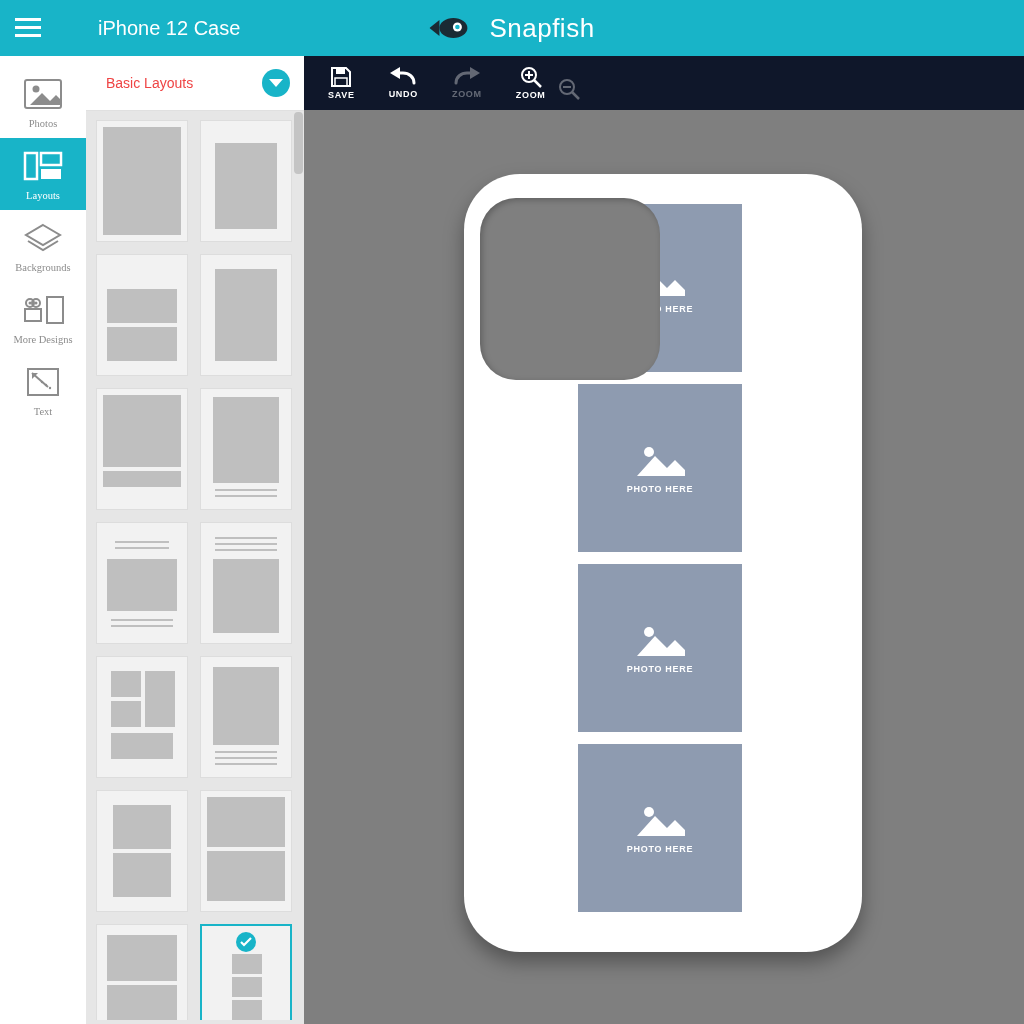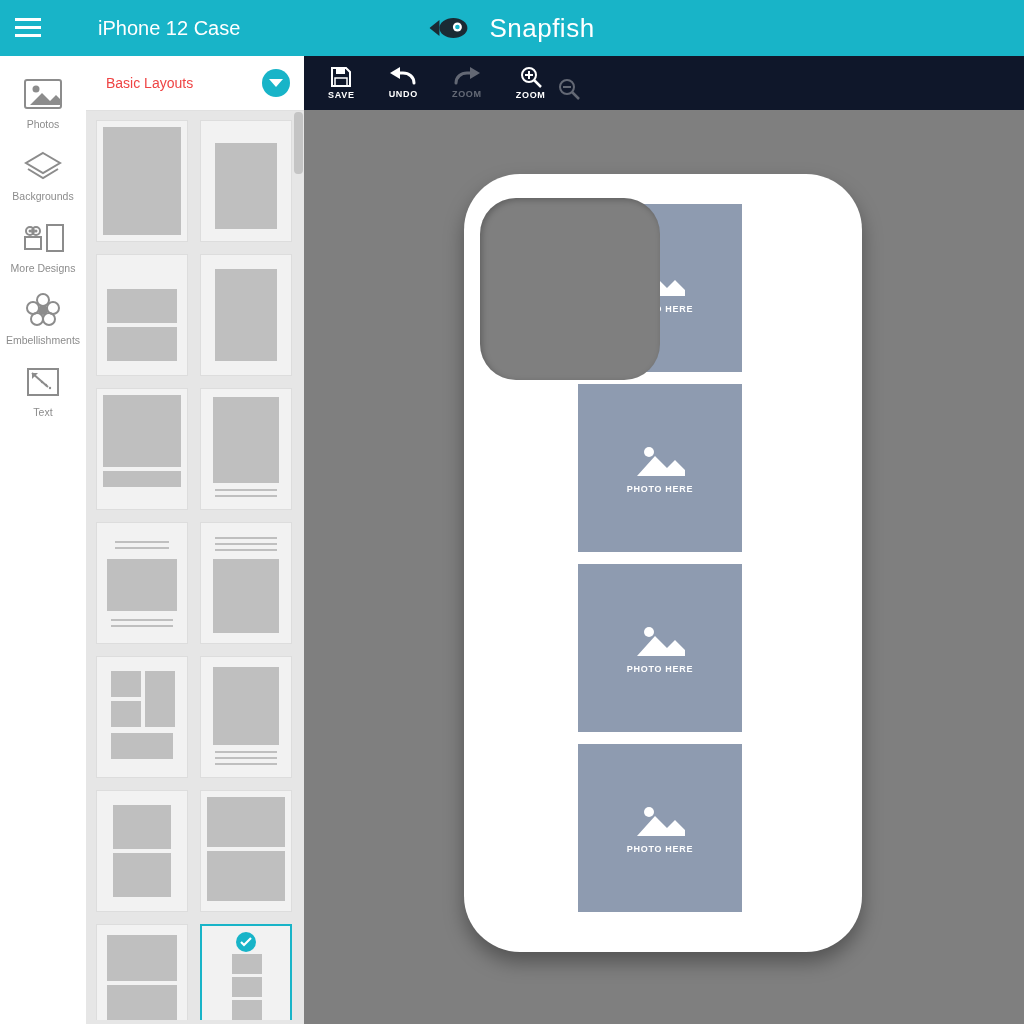--- a/index.html
+++ b/index.html
@@ -15,20 +15,21 @@
   .product-title { font-size: 20px; font-weight: 400; margin-left: 42px; }
   .brand { position: absolute; left: 50%; transform: translateX(-50%); display:flex; align-items:center; gap:20px;}
   .brand-name { font-size: 26px; font-weight: 500; letter-spacing: .5px;}
   .brand-icon svg { display:block; }
 
   
   .rail {
     position: absolute; left: 0; top: 56px; width: 86px; bottom: 0;
     background: #fff; display:flex; flex-direction:column; align-items:center;
     padding-top: 10px;
+    font-family: Liberation Serif, serif;
   }
   .rail-item { width: 86px; padding: 10px 0 8px 0; display:flex; flex-direction:column; align-items:center; justify-content:center; gap:6px; cursor:pointer;}
   .rail-item.active { background: #18b4c8; }
   .rail-label { font-size: 10.5px; color: #8c8c8c; text-align:center; line-height:1.15;}
   .rail-item.active .rail-label { color: #fff; }
   .rail-icon { width:46px; height:36px; display:flex; align-items:center; justify-content:center;}
 
   
   .panel {
     position: absolute; left: 86px; top: 56px; width: 218px; bottom:0;
@@ -100,20 +101,30 @@
   <div class="rail-item">
     <div class="rail-icon">
       <svg width="38" height="30" viewBox="0 0 38 30">
           <rect x="1" y="1" width="36" height="28" rx="2" fill="none" stroke="#8c8c8c" stroke-width="2"></rect>
           <circle cx="12" cy="10" r="3.5" fill="#8c8c8c"></circle>
           <polygon points="6,26 18,14 26,22 32,16 36,20 36,26" fill="#8c8c8c"></polygon>
         </svg>
     </div>
     <div class="rail-label">Photos</div>
   </div>
+  <div class="rail-item active">
+    <div class="rail-icon">
+      <svg width="40" height="30" viewBox="0 0 40 30">
+          <rect x="2" y="2" width="12" height="26" fill="none" stroke="#fff" stroke-width="2.5"></rect>
+          <rect x="18" y="2" width="20" height="12" fill="none" stroke="#fff" stroke-width="2.5"></rect>
+          <rect x="18" y="18" width="20" height="10" fill="#fff"></rect>
+        </svg>
+    </div>
+    <div class="rail-label">Layouts</div>
+  </div>
   <div class="rail-item">
     <div class="rail-icon">
       <svg width="38" height="30" viewBox="0 0 38 30">
           <polygon points="19,2 36,12 19,22 2,12" fill="none" stroke="#8c8c8c" stroke-width="2"></polygon>
           <polyline points="4,18 19,27 34,18" fill="none" stroke="#8c8c8c" stroke-width="2"></polyline>
         </svg>
     </div>
     <div class="rail-label">Backgrounds</div>
   </div>
   <div class="rail-item">
@@ -124,33 +135,20 @@
           <circle cx="15" cy="8" r="4" fill="none" stroke="#8c8c8c" stroke-width="2"></circle>
           <circle cx="15" cy="8" r="1.5" fill="#8c8c8c"></circle>
           <rect x="4" y="14" width="16" height="12" fill="none" stroke="#8c8c8c" stroke-width="2"></rect>
           <rect x="26" y="2" width="16" height="26" fill="none" stroke="#8c8c8c" stroke-width="2"></rect>
         </svg>
     </div>
     <div class="rail-label">More Designs</div>
   </div>
   <div class="rail-item">
     <div class="rail-icon">
-      <svg width="36" height="36" viewBox="0 0 36 36">
-          <circle cx="18" cy="8" r="6" fill="none" stroke="#8c8c8c" stroke-width="2"></circle>
-          <circle cx="28" cy="16" r="6" fill="none" stroke="#8c8c8c" stroke-width="2"></circle>
-          <circle cx="24" cy="27" r="6" fill="none" stroke="#8c8c8c" stroke-width="2"></circle>
-          <circle cx="12" cy="27" r="6" fill="none" stroke="#8c8c8c" stroke-width="2"></circle>
-          <circle cx="8" cy="16" r="6" fill="none" stroke="#8c8c8c" stroke-width="2"></circle>
-          <circle cx="18" cy="18" r="5" fill="#8c8c8c"></circle>
-        </svg>
-    </div>
-    <div class="rail-label">Embellishments</div>
-  </div>
-  <div class="rail-item">
-    <div class="rail-icon">
       <svg width="34" height="30" viewBox="0 0 34 30">
           <rect x="2" y="2" width="30" height="26" fill="none" stroke="#8c8c8c" stroke-width="2"></rect>
           <line x1="6" y1="6" x2="22" y2="20" stroke="#8c8c8c" stroke-width="2"></line>
           <polygon points="6,6 12,6 6,12" fill="#8c8c8c"></polygon>
           <circle cx="16" cy="15" r="1.2" fill="#8c8c8c"></circle>
           <circle cx="20" cy="18" r="1.2" fill="#8c8c8c"></circle>
           <circle cx="24" cy="21" r="1.2" fill="#8c8c8c"></circle>
         </svg>
     </div>
     <div class="rail-label">Text</div>

